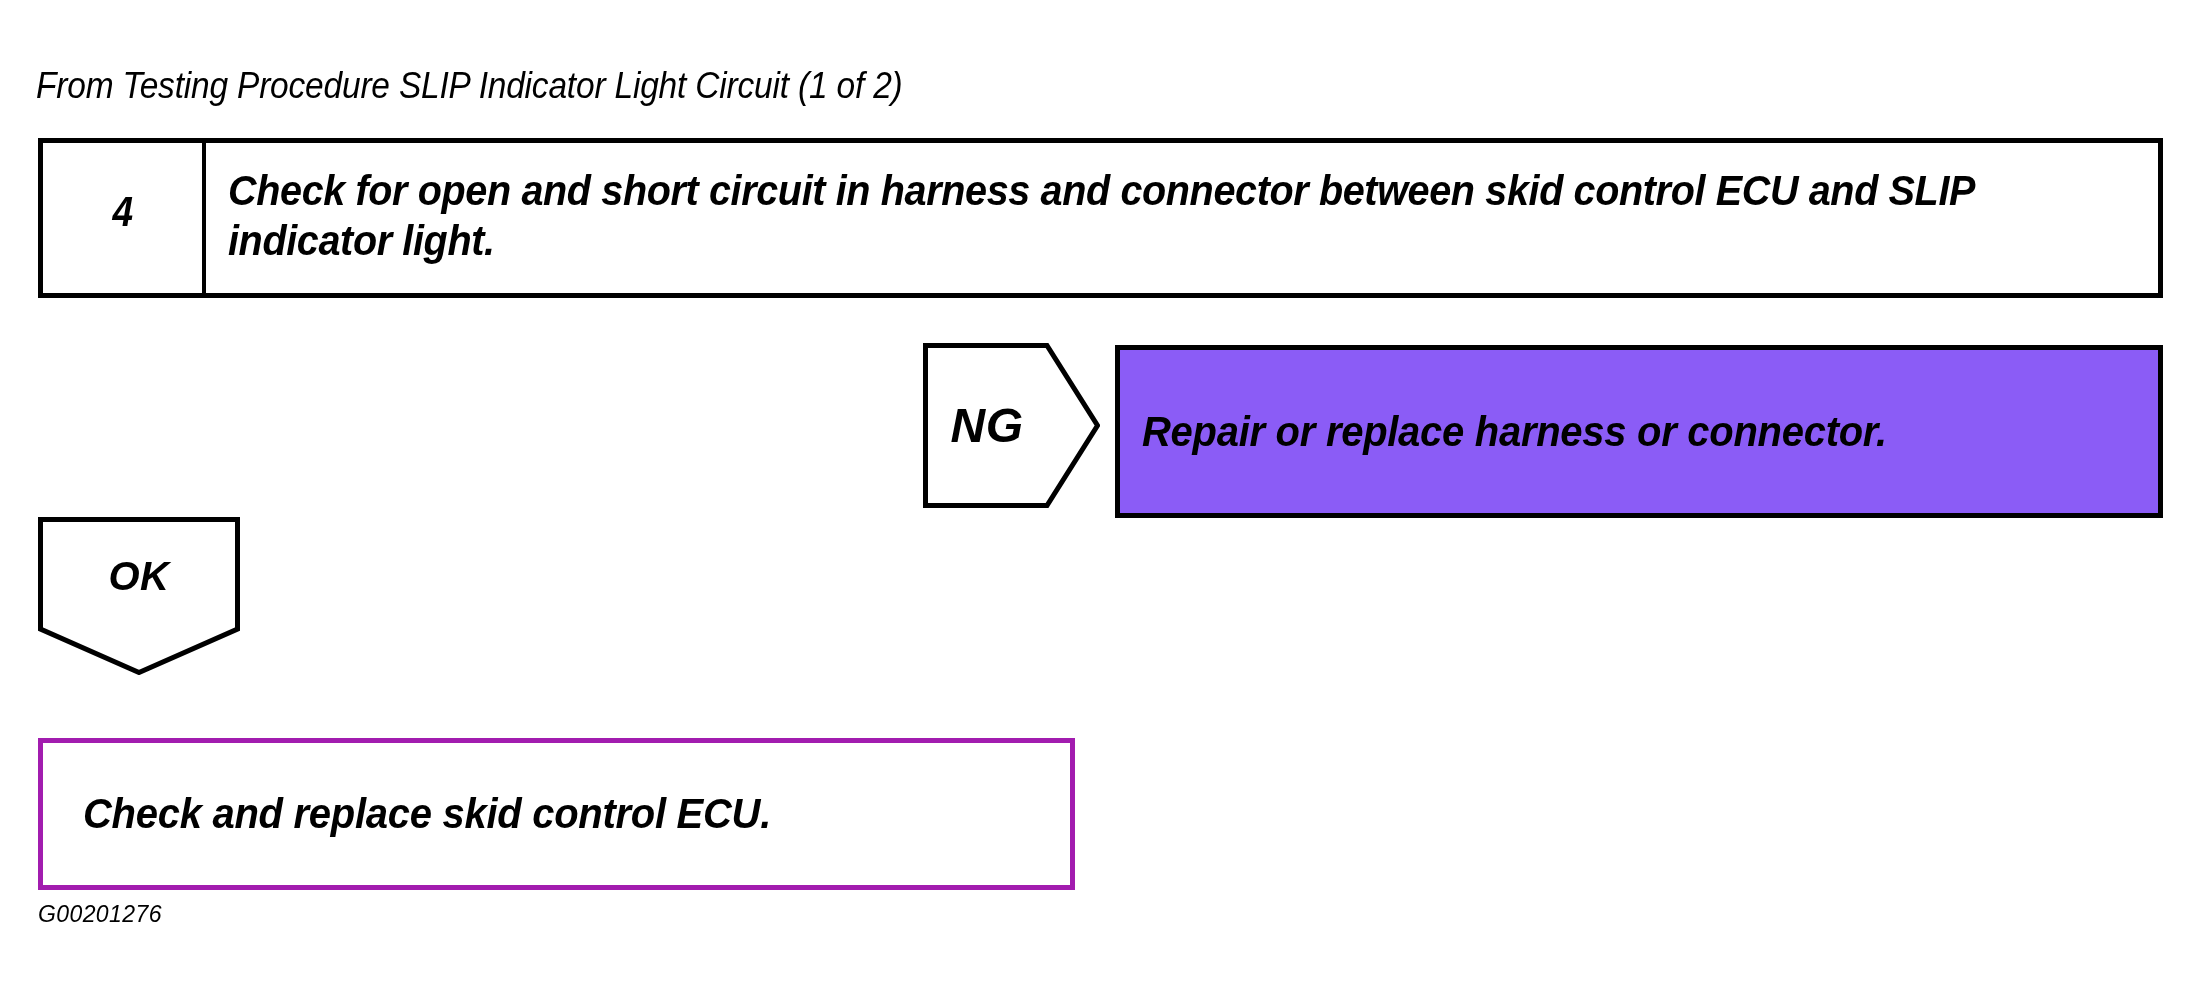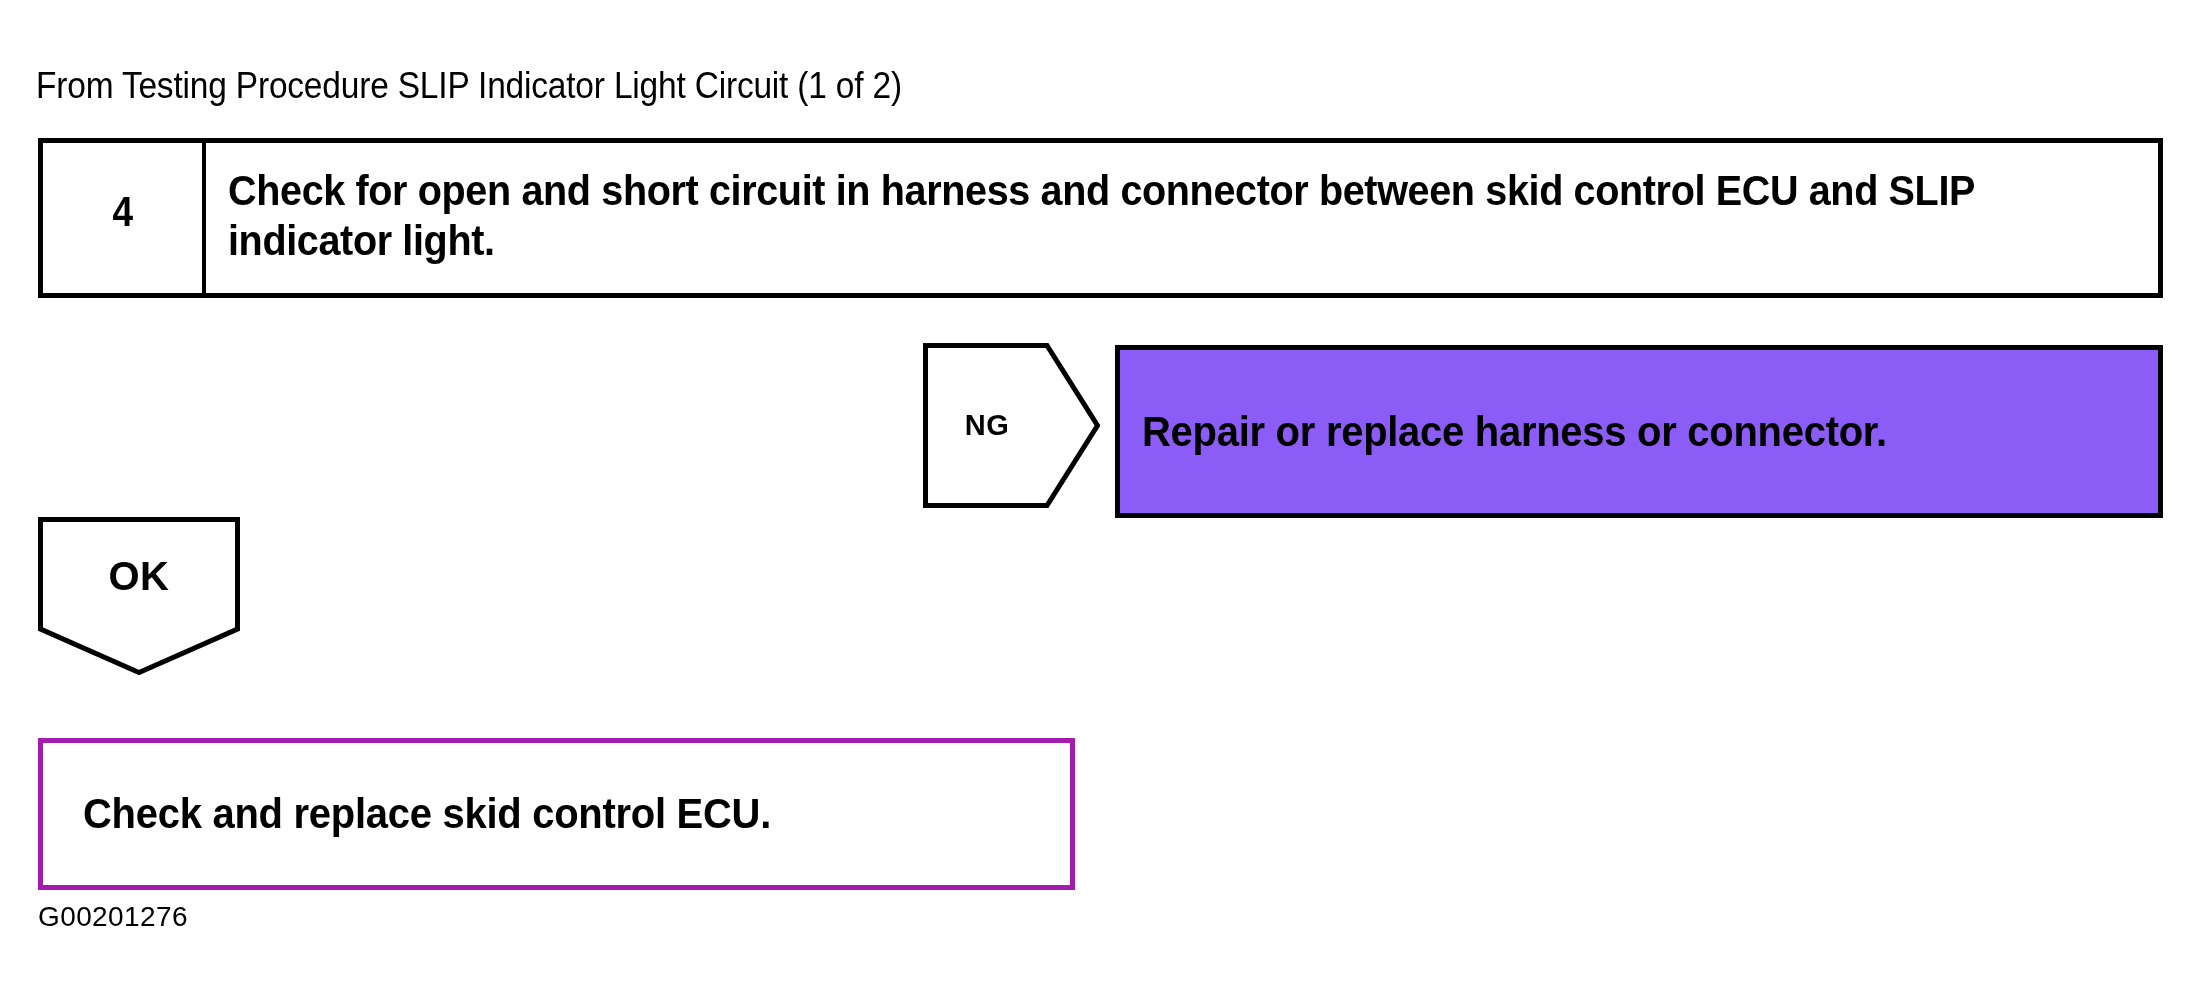--- a/index.html
+++ b/index.html
@@ -11,20 +11,21 @@
     font-family: "Liberation Sans", sans-serif;
     color: #000000;
     -webkit-font-smoothing: none;
   }
   #page {
     position: relative;
     width: 2203px;
     height: 991px;
     background: #ffffff;
     overflow: hidden;
+    font-style: italic;
   }
 
   
   .source-ref {
     position: absolute;
     left: 36px;
     top: 65px;
     font-size: 36px;
     font-weight: 400;
     letter-spacing: -0.2px;
@@ -96,21 +97,21 @@
   }
   .pentagon-right .plabel {
     position: absolute;
     left: 0;
     top: 0;
     width: 128px;
     height: 100%;
     display: flex;
     align-items: center;
     justify-content: center;
-    font-size: 29px;
+    font-size: 48px;
     font-weight: bold;
     letter-spacing: 0.5px;
     pointer-events: none;
   }
 
   
   .result-box {
     position: absolute;
     left: 1115px;
     top: 345px;
@@ -176,21 +177,21 @@
     line-height: 1.1;
     transform: scaleX(0.93);
     transform-origin: left center;
   }
 
   
   .figure-id {
     position: absolute;
     left: 38px;
     top: 901px;
-    font-size: 28px;
+    font-size: 23px;
     font-weight: 400;
     letter-spacing: 0.4px;
     color: #000;
   }
 </style>
 </head>
 <body>
 
 <div id="page">
 

